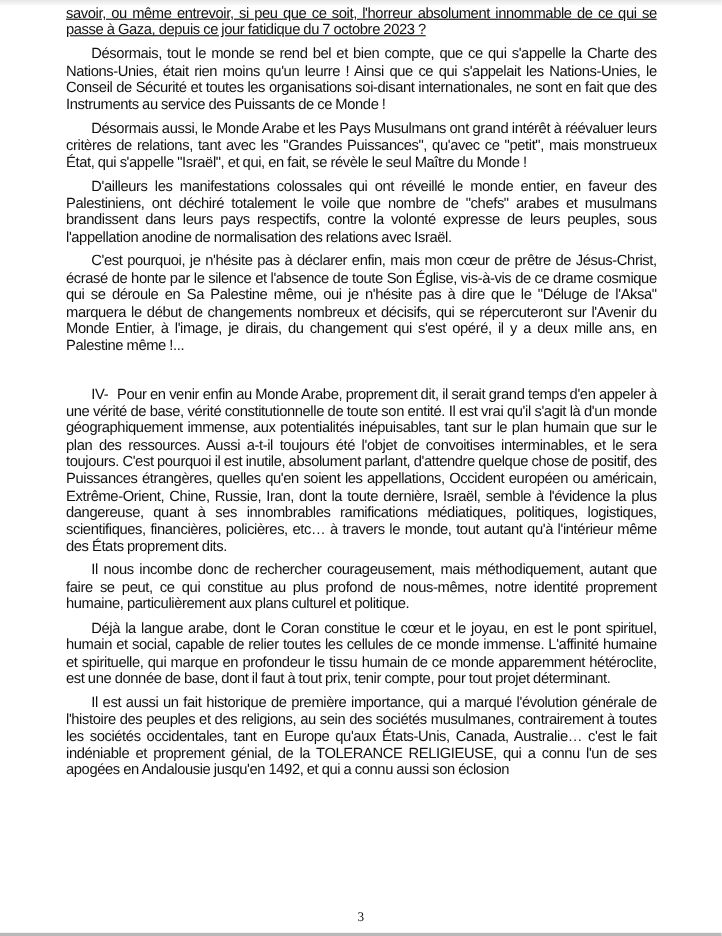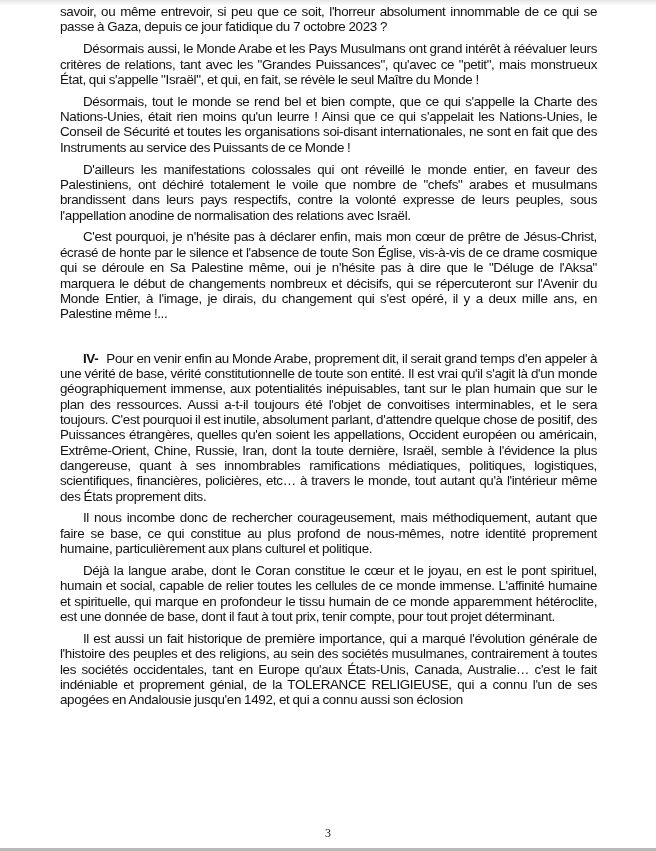--- a/index.html
+++ b/index.html
@@ -23,43 +23,43 @@
   .para {
     margin:0 0 6.5px 0;
     font-size:13.4px;
     line-height:15.35px;
     text-align:justify;
     text-indent:23px;
     letter-spacing:-0.35px;
     word-spacing:-0.3px;
     transform-origin:left top;
   }
-  .para.first { text-indent:0; }
+  .para.first { text-indent:0;text-decoration:underline; }
   .para.section-start { margin-top:29px; }
-  .section-num { font-weight:bold; margin-right:8px; }
+  .section-num { font-weight:normal; margin-right:8px; }
   .page-number {
     position:absolute; left:0; width:656px; top:826px;
     text-align:center;
     font-family:"Liberation Serif", serif;
     font-size:12px;
     color:#111111;
   }
 </style>
 </head>
 <body>
 
 <div class="top-shadow"></div>
 
 <div class="page">
   <p class="para first">savoir, ou même entrevoir, si peu que ce soit, l'horreur absolument innommable de ce qui se passe à Gaza, depuis ce jour fatidique du 7 octobre 2023 ?</p>
+  <p class="para">Désormais, tout le monde se rend bel et bien compte, que ce qui s'appelle la Charte des Nations-Unies, était rien moins qu'un leurre !  Ainsi que ce qui s'appelait les Nations-Unies, le Conseil de Sécurité et toutes les organisations soi-disant internationales, ne sont en fait que des Instruments au service des Puissants de ce Monde !</p>
   <p class="para">Désormais aussi, le Monde Arabe et les Pays Musulmans ont grand intérêt à réévaluer leurs critères de relations, tant avec les "Grandes Puissances", qu'avec ce "petit", mais monstrueux État, qui s'appelle "Israël", et qui, en fait, se révèle le seul Maître du Monde !</p>
-  <p class="para">Désormais, tout le monde se rend bel et bien compte, que ce qui s'appelle la Charte des Nations-Unies, était rien moins qu'un leurre !  Ainsi que ce qui s'appelait les Nations-Unies, le Conseil de Sécurité et toutes les organisations soi-disant internationales, ne sont en fait que des Instruments au service des Puissants de ce Monde !</p>
   <p class="para">D'ailleurs les manifestations colossales qui ont réveillé le monde entier, en faveur des Palestiniens, ont déchiré totalement le voile que nombre de "chefs" arabes et musulmans brandissent dans leurs pays respectifs, contre la volonté expresse de leurs peuples, sous l'appellation anodine de normalisation des relations avec Israël.</p>
   <p class="para">C'est pourquoi, je n'hésite pas à déclarer enfin, mais mon cœur de prêtre de Jésus-Christ, écrasé de honte par le silence et l'absence de toute Son Église, vis-à-vis de ce drame cosmique qui se déroule en Sa Palestine même, oui je n'hésite pas à dire que le "Déluge de l'Aksa" marquera le début de changements nombreux et décisifs, qui se répercuteront sur l'Avenir du Monde Entier, à l'image, je dirais, du changement qui s'est opéré, il y a deux mille ans, en Palestine même !...</p>
   <p class="para section-start"><span class="section-num">IV-</span><span>Pour en venir enfin au Monde Arabe, proprement dit, il serait grand temps d'en appeler à une vérité de base, vérité constitutionnelle de toute son entité.  Il est vrai qu'il s'agit là d'un monde géographiquement immense, aux potentialités inépuisables, tant sur le plan humain que sur le plan des ressources.  Aussi a-t-il toujours été l'objet de convoitises interminables, et le sera toujours.  C'est pourquoi il est inutile, absolument parlant, d'attendre quelque chose de positif, des Puissances étrangères, quelles qu'en soient les appellations, Occident européen ou américain, Extrême-Orient, Chine, Russie, Iran, dont la toute dernière, Israël, semble à l'évidence la plus dangereuse, quant à ses innombrables ramifications médiatiques, politiques, logistiques, scientifiques, financières, policières, etc… à travers le monde, tout autant qu'à l'intérieur même des États proprement dits.</span></p>
-  <p class="para">Il nous incombe donc de rechercher courageusement, mais méthodiquement, autant que faire se base, ce qui constitue au plus profond de nous-mêmes, notre identité proprement humaine, particulièrement aux plans culturel et politique.</p>
+  <p class="para">Il nous incombe donc de rechercher courageusement, mais méthodiquement, autant que faire se peut, ce qui constitue au plus profond de nous-mêmes, notre identité proprement humaine, particulièrement aux plans culturel et politique.</p>
   <p class="para">Déjà la langue arabe, dont le Coran constitue le cœur et le joyau, en est le pont spirituel, humain et social, capable de relier toutes les cellules de ce monde immense.  L'affinité humaine et spirituelle, qui marque en profondeur le tissu humain de ce monde apparemment hétéroclite, est une donnée de base, dont il faut à tout prix, tenir compte, pour tout projet déterminant.</p>
   <p class="para">Il est aussi un fait historique de première importance, qui a marqué l'évolution générale de l'histoire des peuples et des religions, au sein des sociétés musulmanes, contrairement à toutes les sociétés occidentales, tant en Europe qu'aux États-Unis, Canada, Australie… c'est le fait indéniable et proprement génial, de la TOLERANCE RELIGIEUSE, qui a connu l'un de ses apogées en Andalousie jusqu'en 1492, et qui a connu aussi son éclosion</p>
 </div>
 
 <div class="page-number">3</div>
 
 <div class="bottom-rule"></div>
 
 </body></html>

